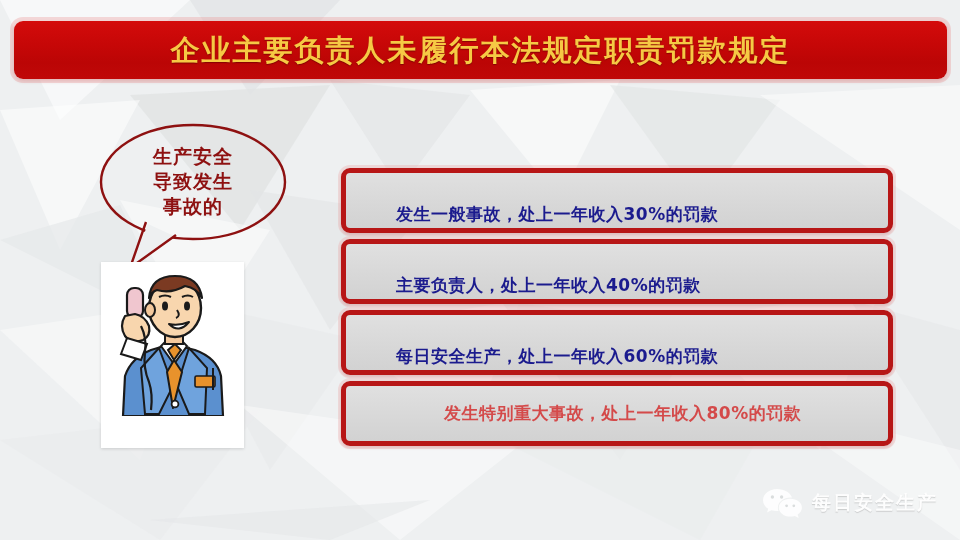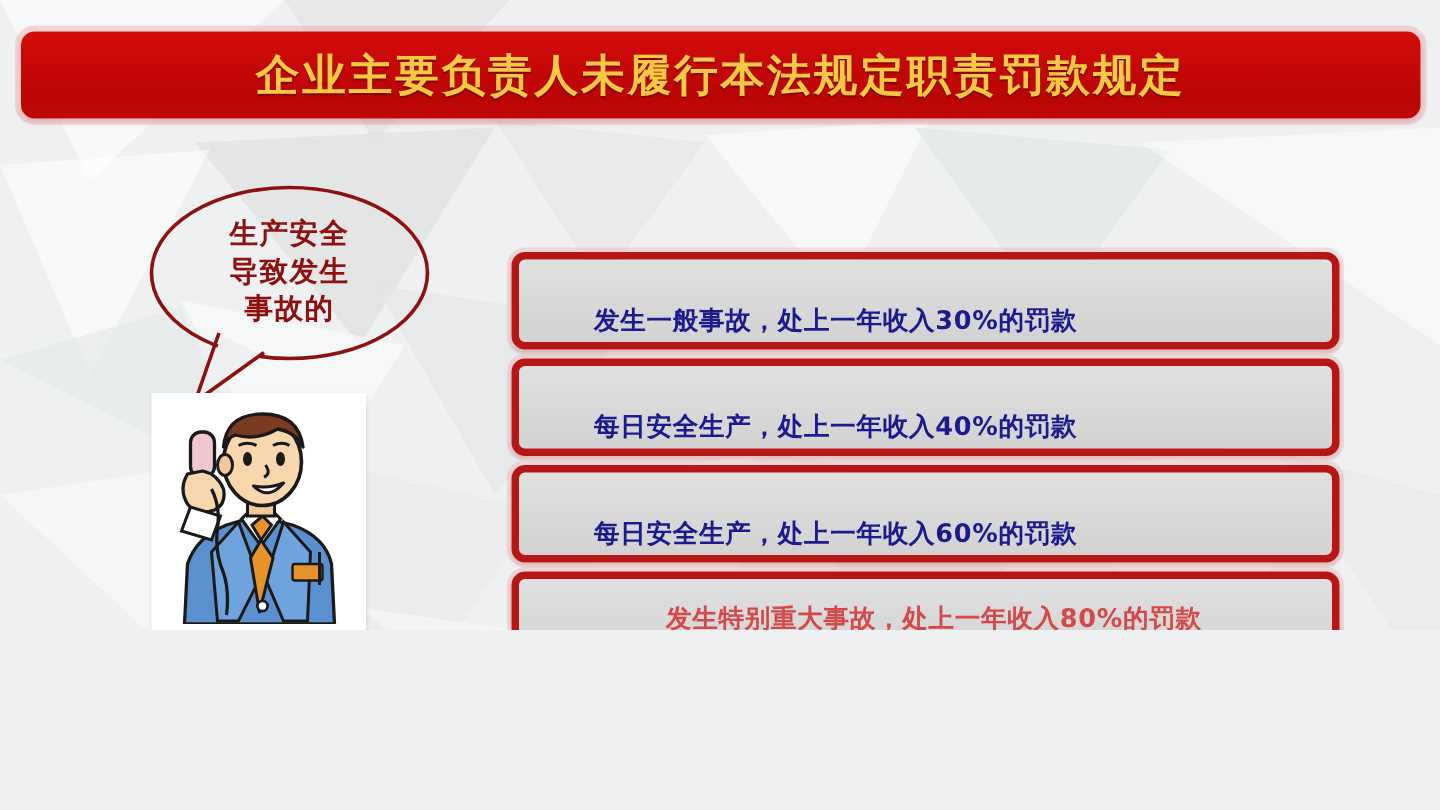--- a/index.html
+++ b/index.html
@@ -11,21 +11,21 @@
     width: 960px;
     height: 540px;
     overflow: hidden;
     font-family: "DejaVu Sans", "Liberation Sans", sans-serif;
     background: #eef0f1;
   }
 
   .slide {
     position: relative;
     width: 960px;
-    height: 420px;
+    height: 540px;
     overflow: hidden;
     background: linear-gradient(180deg, #f3f4f5 0%, #eceeef 45%, #e9ebec 100%);
   }
 
   
   .bg-poly {
     position: absolute;
     inset: 0;
     width: 960px;
     height: 540px;
@@ -255,24 +255,35 @@
 
       <path d="M 112 104 L 112 126" fill="none" stroke="#1a1a1a" stroke-width="2"></path>
     </svg>
   </div>
 
   <div class="boxes">
     <div class="pbox">
       <div class="pbox-text navy">发生一般事故，处上一年收入30%的罚款</div>
     </div>
     <div class="pbox">
-      <div class="pbox-text navy">每日安全生产，处上一年收入40%的罚款</div>
+      <div class="pbox-text navy">主要负责人，处上一年收入40%的罚款</div>
     </div>
     <div class="pbox">
       <div class="pbox-text navy">每日安全生产，处上一年收入60%的罚款</div>
     </div>
     <div class="pbox">
       <div class="pbox-text red">发生特别重大事故，处上一年收入80%的罚款</div>
     </div>
   </div>
 
+  <div class="watermark">
+    <svg class="wechat-icon" width="40" height="32" viewBox="0 0 40 32">
+      <path d="M 15 3 C 7.3 3 1 8 1 14.2 c 0 3.5 2 6.6 5.2 8.6 l -1.2 3.8 l 4.4 -2.3 c 1.7 0.5 3.6 0.8 5.6 0.8 c 0.5 0 1 0 1.5 -0.1 c -0.4 -1 -0.6 -2.1 -0.6 -3.2 c 0 -5.7 5.6 -10.3 12.6 -10.3 c 0.5 0 1 0 1.4 0.1 C 28.6 6.6 22.4 3 15 3 Z" fill="#ffffff" opacity="0.96"></path>
+      <circle cx="10.4" cy="11" r="1.7" fill="#d9dcdd"></circle>
+      <circle cx="19.6" cy="11" r="1.7" fill="#d9dcdd"></circle>
+      <path d="M 28.2 12.8 C 21.9 12.8 16.8 16.8 16.8 21.7 c 0 4.9 5.1 8.9 11.4 8.9 c 1.6 0 3.2 -0.3 4.6 -0.7 l 3.9 2.1 l -1.1 -3.4 c 2.6 -1.7 4.3 -4.2 4.3 -7 c 0 -4.9 -5.1 -8.8 -11.7 -8.8 Z" fill="#ffffff" opacity="0.96"></path>
+      <circle cx="24.6" cy="19.8" r="1.4" fill="#d9dcdd"></circle>
+      <circle cx="31.8" cy="19.8" r="1.4" fill="#d9dcdd"></circle>
+    </svg>
+    <div class="wm-text">每日安全生产</div>
+  </div>
 
 </div>
 
 </body></html>

